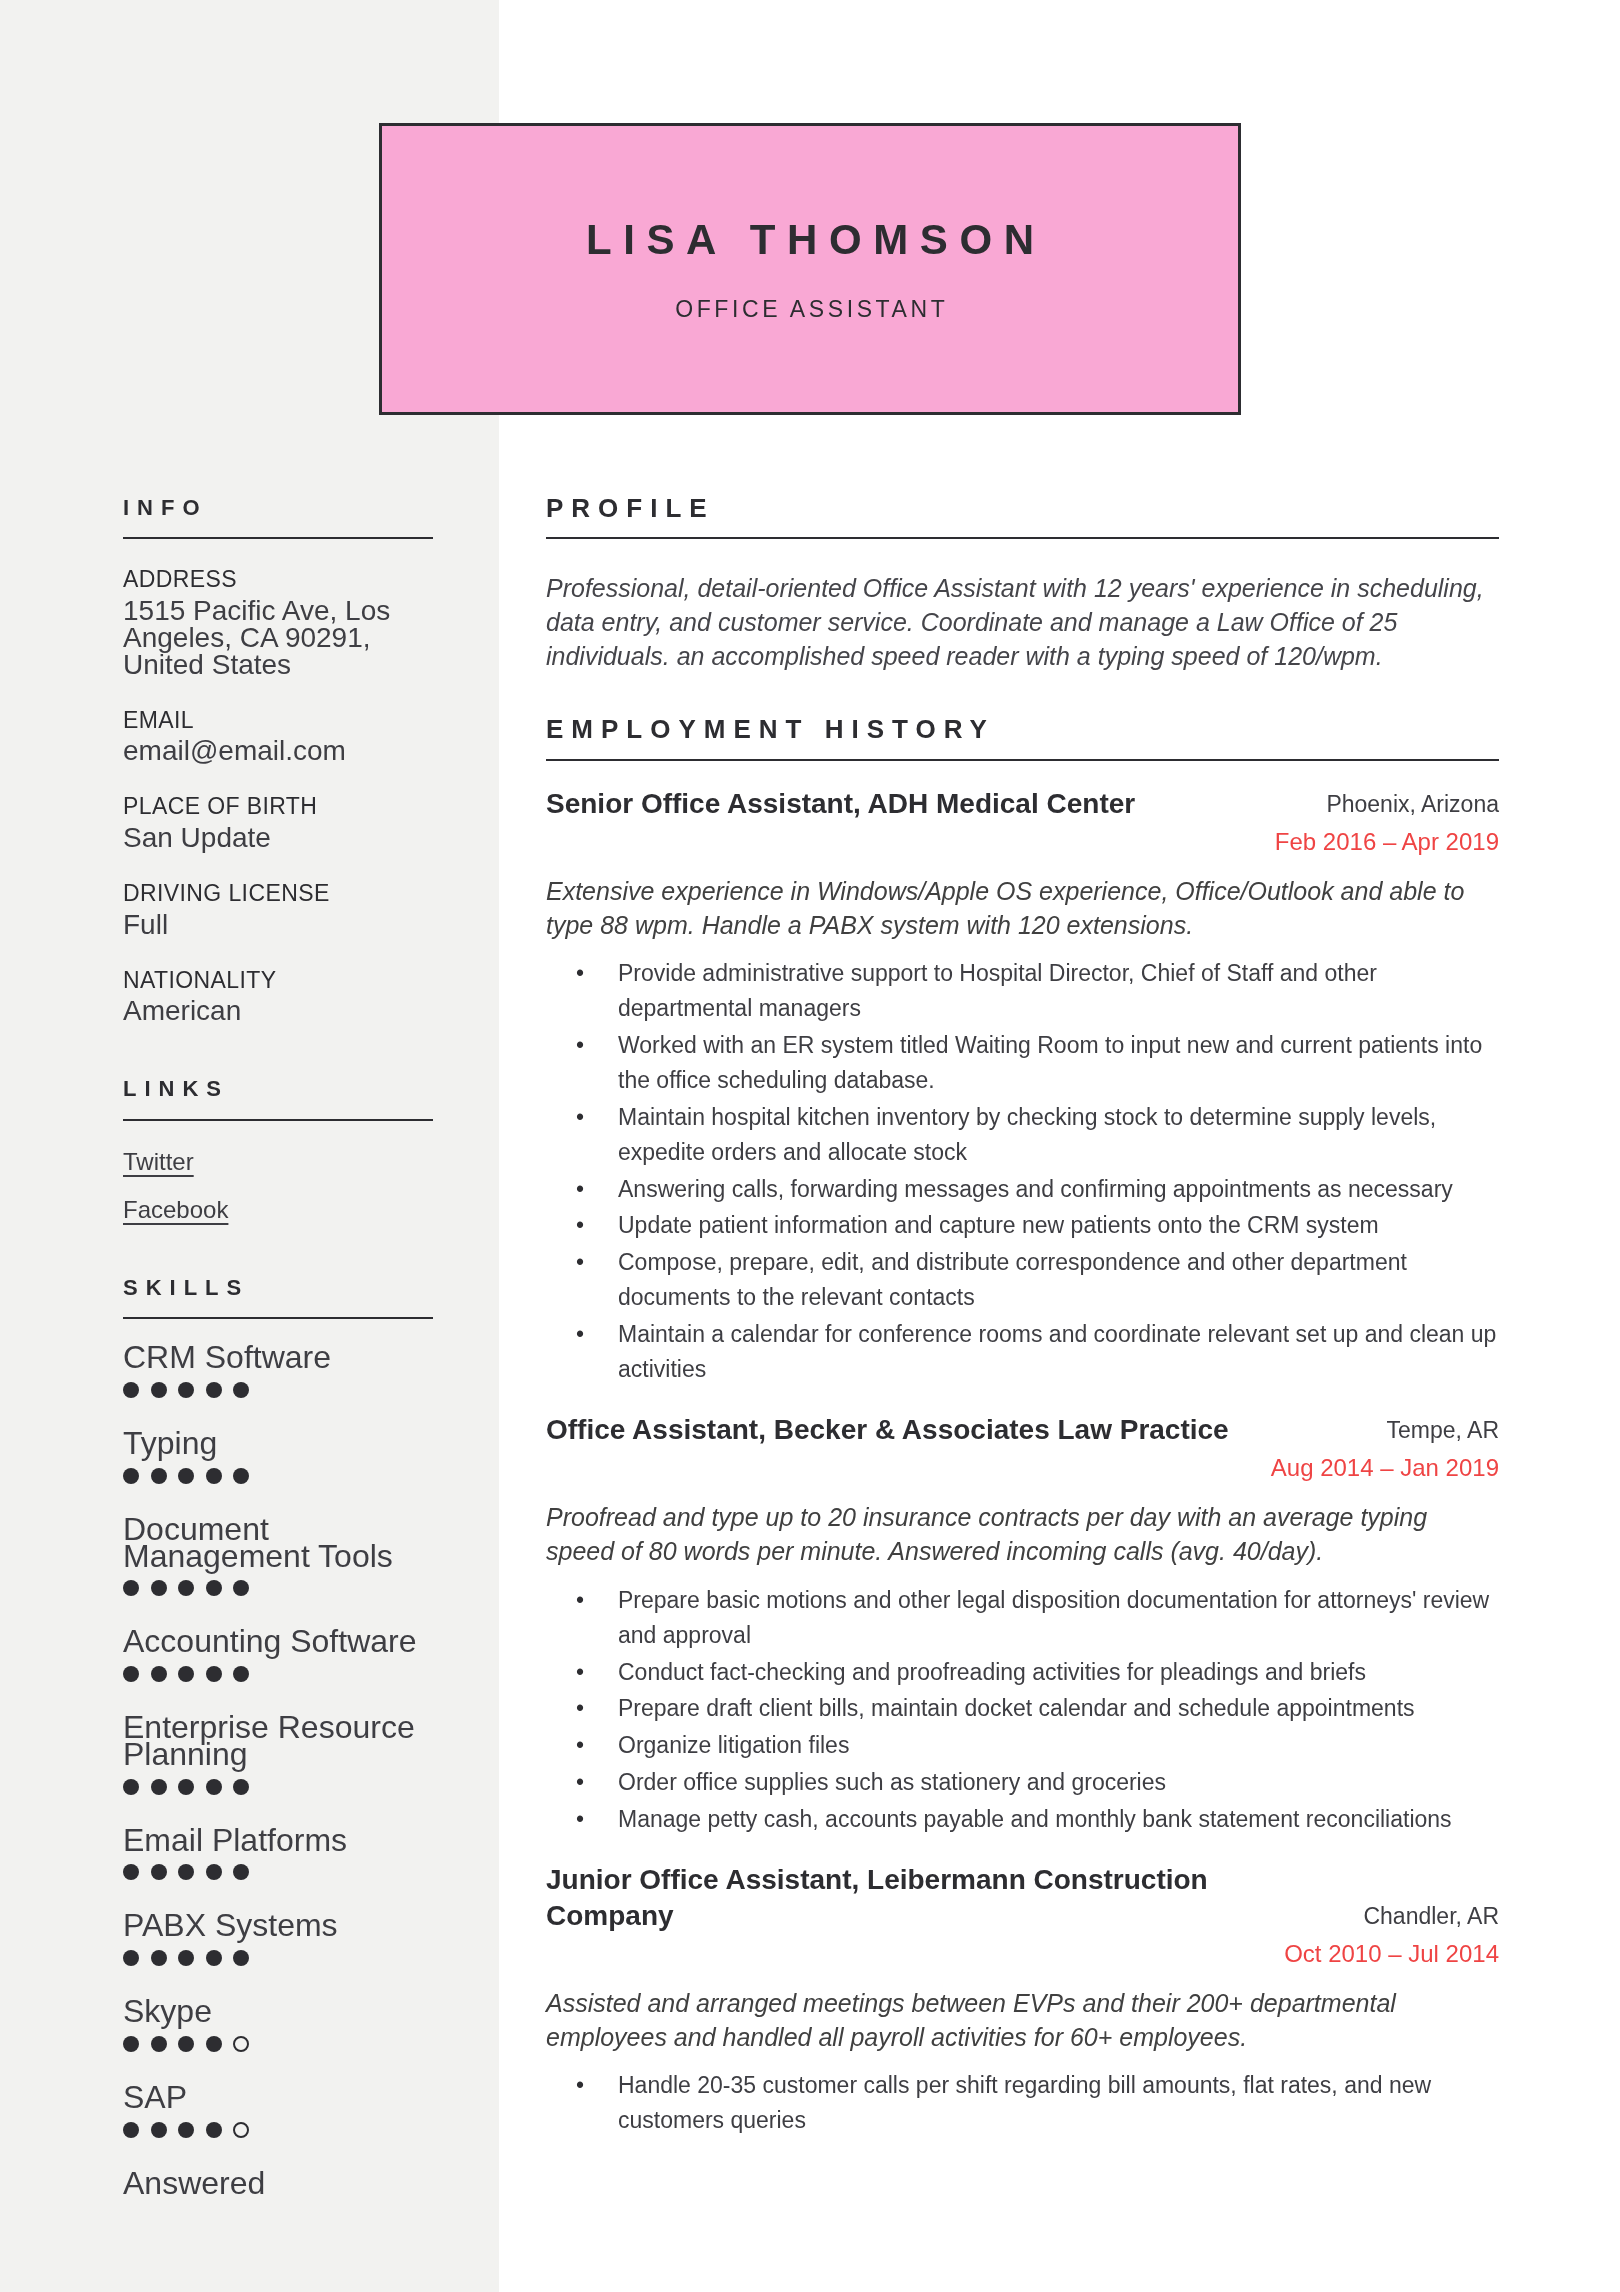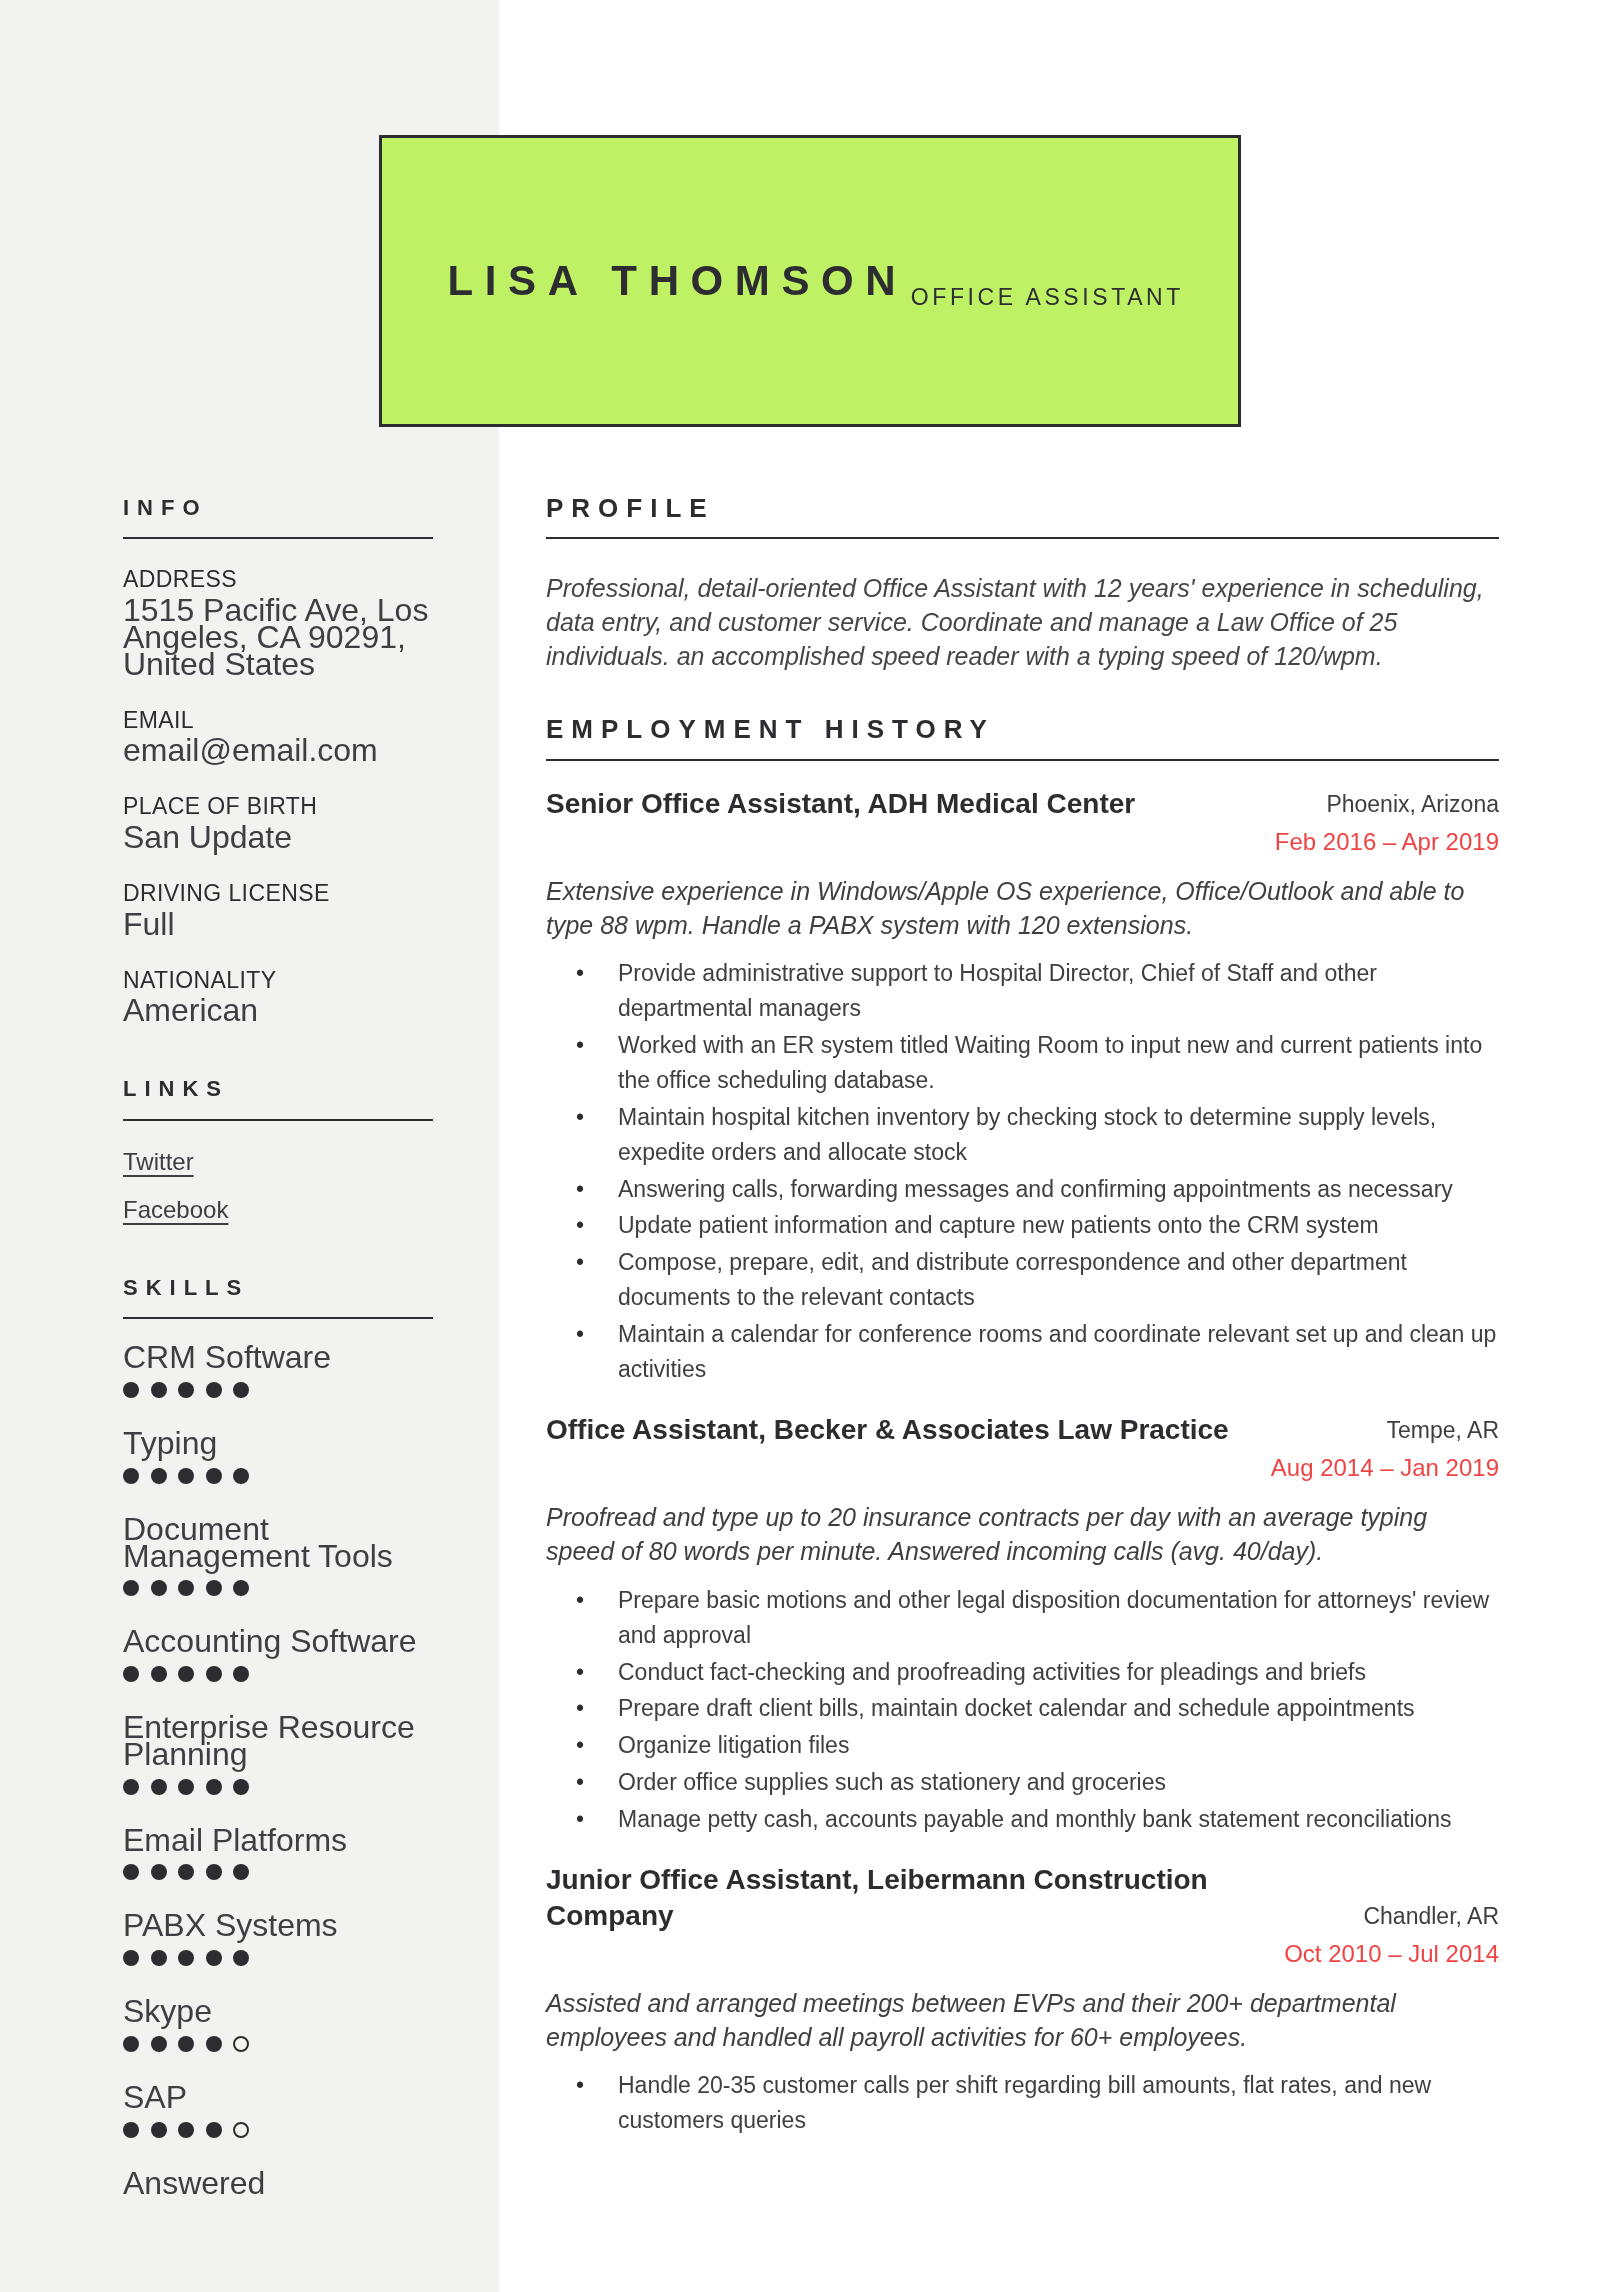--- a/index.html
+++ b/index.html
@@ -29,21 +29,21 @@
     border-bottom:2.7px solid #2d2d31;
   }
 
   .info-fields { margin-top:27px; }
   .info-field { margin-bottom:29px; }
   .info-label {
     font-size:23px; font-weight:400; color:#2d2d31;
     line-height:27px; letter-spacing:0.4px;
   }
   .info-value {
-    font-size:32px; color:#3e3e43; line-height:27px; margin-top:3.6px;
+    font-size:28px; color:#3e3e43; line-height:27px; margin-top:3.6px;
   }
 
   .links-section { margin-top:50px; }
   .links-list { margin-top:27px; }
   .link-item {
     display:block;
     font-size:24px; color:#3e3e43;
     line-height:27px; margin-bottom:21.5px;
     text-decoration:underline; text-underline-offset:4.5px;
     cursor:pointer;
@@ -56,25 +56,25 @@
   .dots { margin-top:10.7px; height:16px; }
   .dot {
     display:inline-block; width:16px; height:16px;
     border-radius:50%; margin-right:11.6px; vertical-align:top;
   }
   .dot.filled { background:#2d2d31; }
   .dot.empty  { background:transparent; border:2.7px solid #2d2d31; }
 
   
   .name-box {
-    position:absolute; left:379px; top:135px;
+    position:absolute; left:379px; top:123px;
     width:862px; height:292px;
-    background:#bef264;
+    background:#f9a8d4;
     border:3.6px solid #2d2d31;
-    display:flex; 
+    display:flex; flex-direction:column;
     align-items:center; justify-content:center;
   }
   .person-name {
     font-size:42px; font-weight:700; letter-spacing:11.6px;
     color:#2d2d31; white-space:nowrap; text-indent:11.6px;
   }
   .person-title {
     margin-top:32px;
     font-size:23px; font-weight:400; letter-spacing:3.6px;
     color:#2d2d31; white-space:nowrap; text-indent:3.6px;

